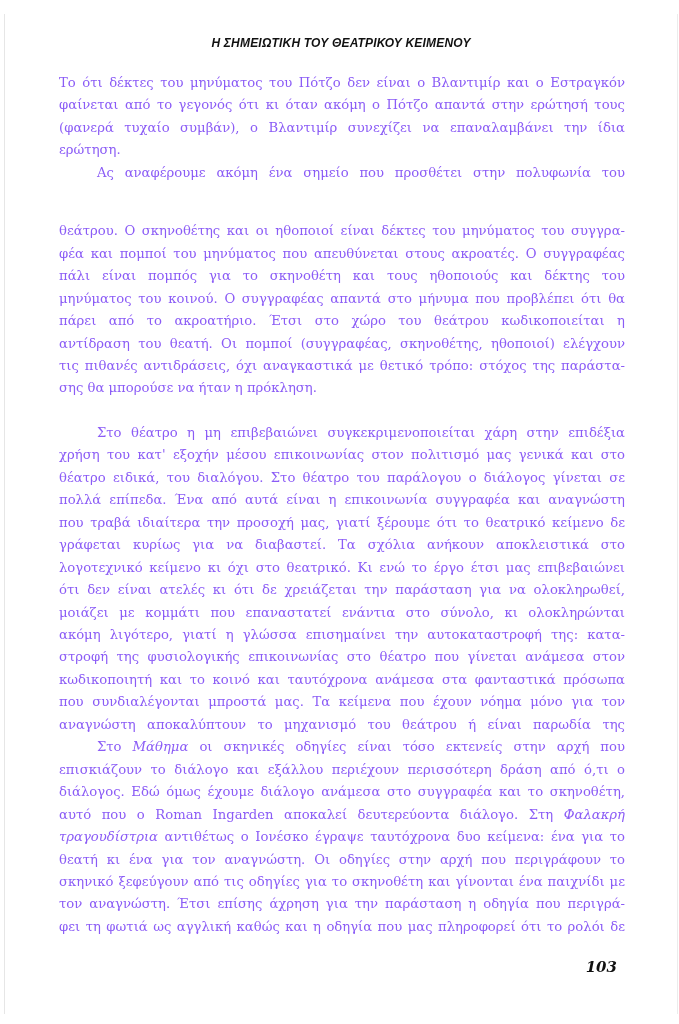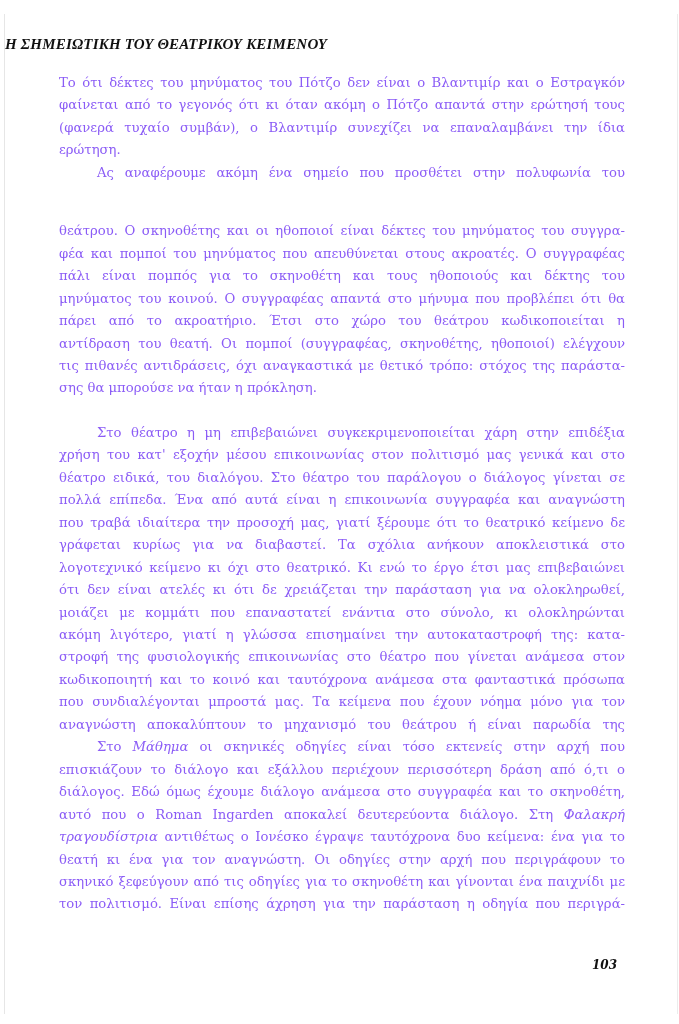--- a/index.html
+++ b/index.html
@@ -5,38 +5,39 @@
     html, body { margin: 0; padding: 0; background: #ffffff; }
     body { width: 679px; height: 1024px; position: relative; overflow: hidden; }
     .page {
       position: absolute; left: 4px; top: 14px; width: 672px; height: 1000px;
       background: #ffffff;
       border-left: 1px solid #e6e6e6;
       border-right: 1px solid #ececec;
     }
     .header {
       position: absolute; left: 0; top: 22px; width: 100%;
-      font-family: Liberation Serif, serif;
+      text-align: center;
+      font-family: Liberation Sans, sans-serif;
       font-style: italic; font-weight: bold;
-      font-size: 15px; letter-spacing: 0.2px; color: #111;
+      font-size: 12px; letter-spacing: 0.2px; color: #111;
     }
     .body-text {
       position: absolute; left: 54px; top: 58px; width: 566px;
       font-family: "DejaVu Serif", serif;
       font-size: 13.2px; line-height: 22.45px; color: #8b5cf6;
       text-align: justify;
     }
     .body-text em { font-style: italic; }
     .line { display: block; text-align: justify; text-align-last: justify; white-space: nowrap; }
     .line.last { text-align-last: left; }
     .line.ind { padding-left: 38px; }
     .pagenum {
       position: absolute; right: 60px; top: 944px;
       font-family: "DejaVu Serif", serif; font-style: italic; font-weight: bold;
-      font-size: 12px; color: #111;
+      font-size: 15px; color: #111;
     }
   </style>
 </head>
 <body>
 
 <div class="page">
   <div class="header">Η ΣΗΜΕΙΩΤΙΚΗ ΤΟΥ ΘΕΑΤΡΙΚΟΥ ΚΕΙΜΕΝΟΥ</div>
 
   <div class="body-text">
 
@@ -77,18 +78,19 @@
     </div>
 
     <div>
       <span class="line ind" style="white-space: nowrap;"><span>Στο </span><em>Μάθημα</em><span> οι σκηνικές οδηγίες είναι τόσο εκτενείς στην αρχή που</span></span>
       <span class="line" style="white-space: nowrap;">επισκιάζουν το διάλογο και εξάλλου περιέχουν περισσότερη δράση από ό,τι ο</span>
       <span class="line" style="white-space: nowrap;">διάλογος. Εδώ όμως έχουμε διάλογο ανάμεσα στο συγγραφέα και το σκηνοθέτη,</span>
       <span class="line" style="white-space: nowrap;"><span>αυτό που ο Roman Ingarden αποκαλεί δευτερεύοντα διάλογο. Στη </span><em>Φαλακρή</em></span>
       <span class="line" style="white-space: nowrap;"><em>τραγουδίστρια</em><span> αντιθέτως ο Ιονέσκο έγραψε ταυτόχρονα δυο κείμενα: ένα για το</span></span>
       <span class="line" style="white-space: nowrap;">θεατή κι ένα για τον αναγνώστη. Οι οδηγίες στην αρχή που περιγράφουν το</span>
       <span class="line" style="white-space: nowrap;">σκηνικό ξεφεύγουν από τις οδηγίες για το σκηνοθέτη και γίνονται ένα παιχνίδι με</span>
-      <span class="line" style="white-space: nowrap;">τον πολιτισμό. Είναι επίσης άχρηση για την παράσταση η οδηγία που περιγρά-</span>
+      <span class="line" style="white-space: nowrap;">τον αναγνώστη. Έτσι επίσης άχρηση για την παράσταση η οδηγία που περιγρά-</span>
+      <span class="line" style="white-space: nowrap;">φει τη φωτιά ως αγγλική καθώς και η οδηγία που μας πληροφορεί ότι το ρολόι δε</span>
     </div>
   </div>
 
   <div class="pagenum">103</div>
 </div>
 
 </body></html>

